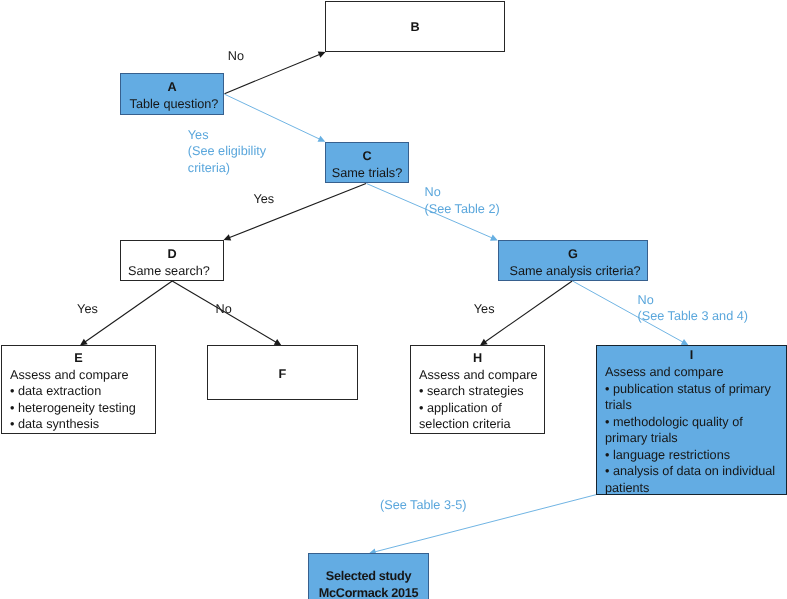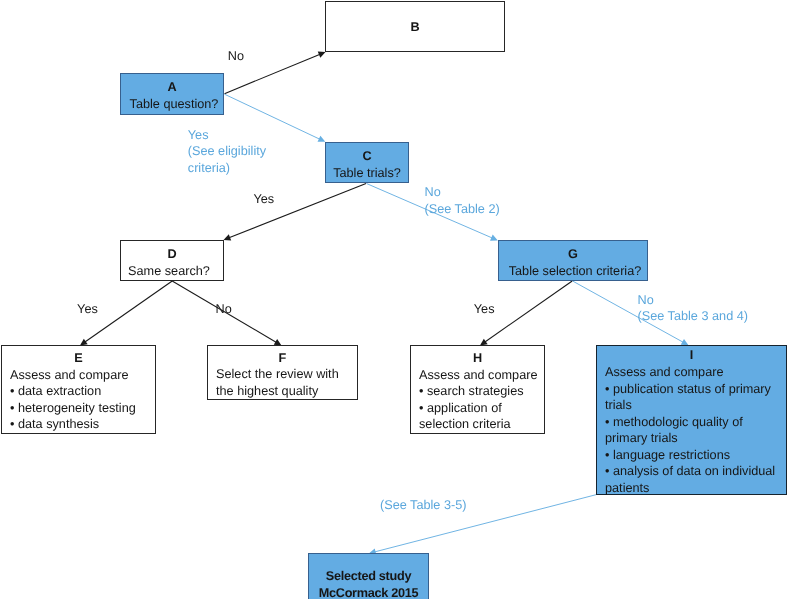--- a/index.html
+++ b/index.html
@@ -83,21 +83,21 @@
 
   <div class="node white ctr" style="left:325px;top:1px;width:180px;height:51px;--bx:-4px;--ty:1px;">
     <div class="inner">
       <span class="ttl">B</span>
     </div>
   </div>
 
   <div class="node blue ctr" style="left:325px;top:142px;width:84px;height:41px;">
     <div class="inner">
       <span class="ttl">C</span>
-      <span class="bdy">Table trials?</span>
+      <span class="bdy">Same trials?</span>
     </div>
   </div>
 
   <div class="node white ctr" style="left:120px;top:240px;width:104px;height:41px;--bx:-3px;">
     <div class="inner">
       <span class="ttl">D</span>
       <span class="bdy">Same search?</span>
     </div>
   </div>
 
@@ -107,29 +107,27 @@
       <span class="bdy">Assess and compare
 • data extraction
 • heterogeneity testing
 • data synthesis</span>
     </div>
   </div>
 
   <div class="node white lft" style="left:207px;top:345px;width:151px;height:55px;--px:8px;">
     <div class="inner">
       <span class="ttl">F</span>
-      <span class="bdy">Select the review with
-the highest quality</span>
     </div>
   </div>
 
   <div class="node blue ctr" style="left:498px;top:240px;width:150px;height:41px;--bx:2px;">
     <div class="inner">
       <span class="ttl">G</span>
-      <span class="bdy">Table selection criteria?</span>
+      <span class="bdy">Same analysis criteria?</span>
     </div>
   </div>
 
   <div class="node white lft" style="left:410px;top:345px;width:135px;height:89px;--px:8px;">
     <div class="inner">
       <span class="ttl">H</span>
       <span class="bdy">Assess and compare
 • search strategies
 • application of
 selection criteria</span>

